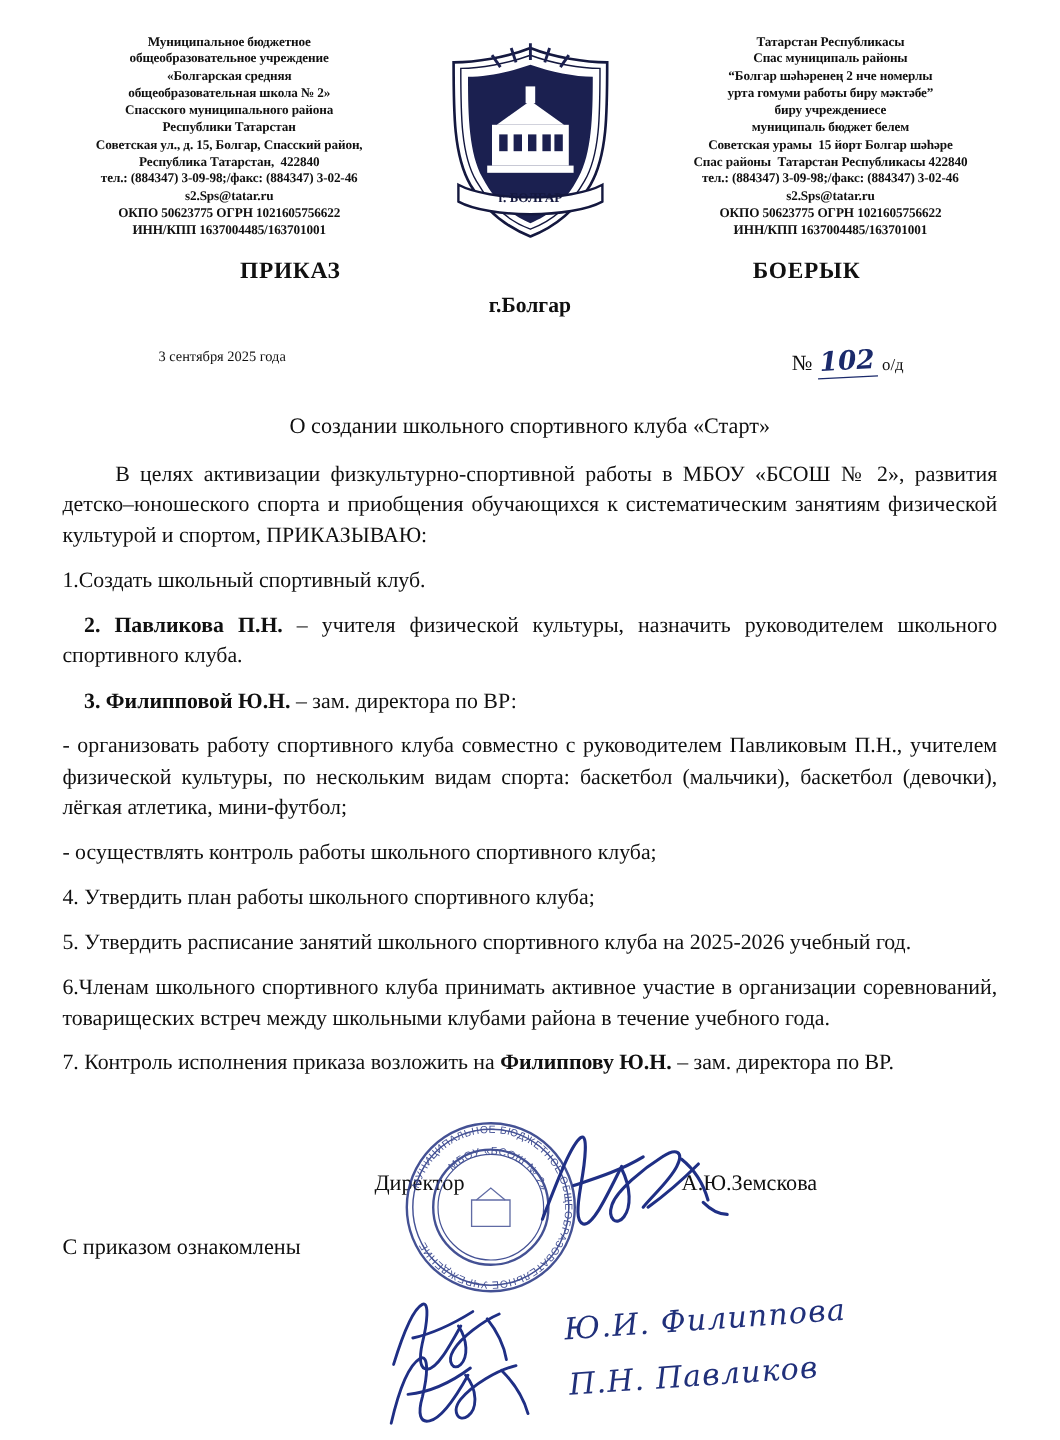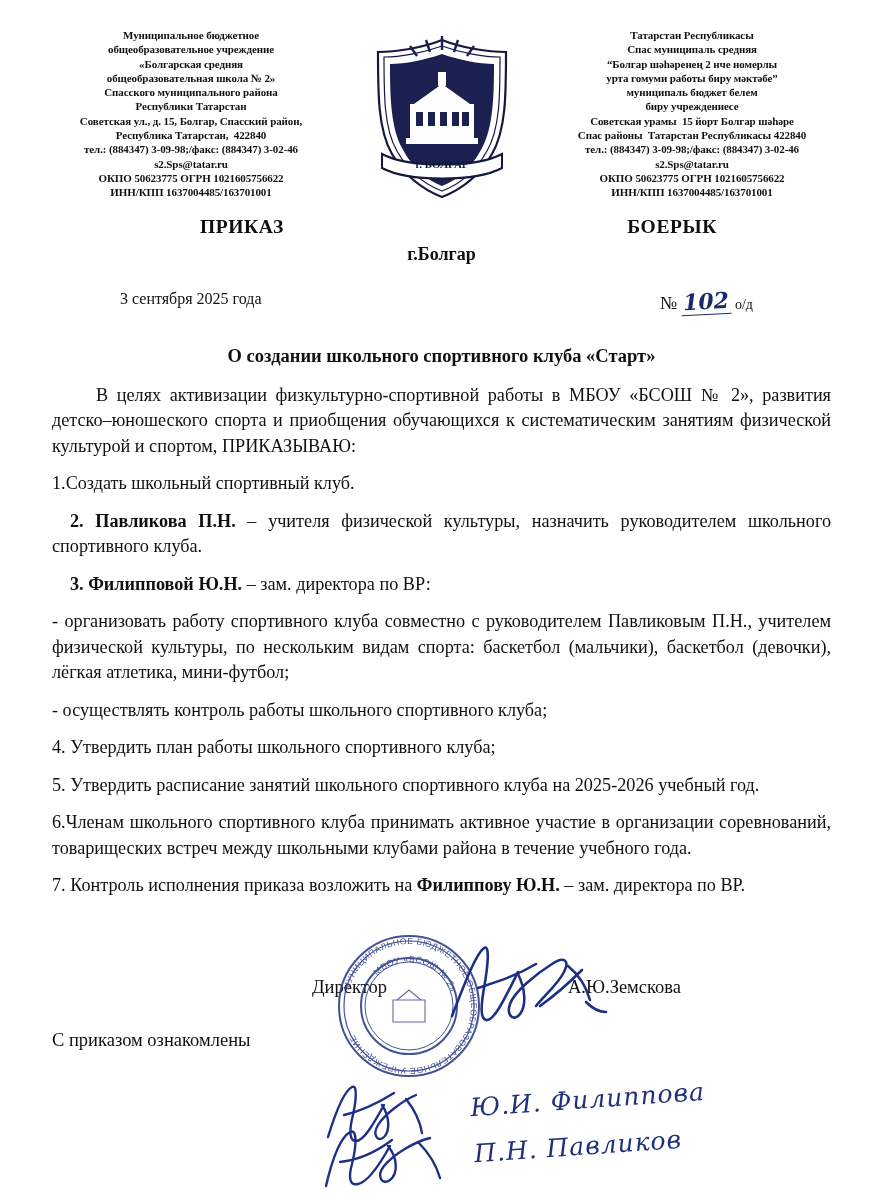--- a/index.html
+++ b/index.html
@@ -77,23 +77,23 @@
     font-weight: bold;
   }
 
   .meta-row {
     position: relative;
     height: 44px;
     margin-top: 6px;
   }
   .doc-date {
     position: absolute;
-    left: 68px;
+    left: 80px;
     top: 10px;
-    font-size: 16px;
+    font-size: 12px;
   }
   .doc-number {
     position: absolute;
     right: 78px;
     top: 8px;
     font-size: 18px;
     display: flex;
     align-items: baseline;
     gap: 4px;
   }
@@ -106,21 +106,21 @@
     color: #1b2a6b;
     padding: 0 2px;
     transform: rotate(-3deg);
     display: inline-block;
   }
   .num-suffix { font-size: 14px; }
 
   .subject {
     text-align: center;
     font-size: 18.5px;
-    font-weight: bold;
+    font-weight: normal;
     margin: 22px 0 16px 0;
   }
 
   
   .body-text {
     font-size: 18.2px;
     line-height: 1.40;
   }
   .body-text p {
     margin: 12px 0 1px 0;
@@ -254,25 +254,25 @@
           <rect x="110" y="78" width="7" height="14"></rect>
         </g>
 
         <path d="M30 120 C56 134 124 134 150 120 L150 134 C124 148 56 148 30 134 Z" fill="#ffffff" stroke="#14183f" stroke-width="2"></path>
         <text x="90" y="134" font-family="'Liberation Serif', serif" font-size="11" font-weight="bold" text-anchor="middle" fill="#14183f">г. БОЛГАР</text>
       </svg>
     </div>
 
     <div class="lh-col">
       <span class="line">Татарстан Республикасы</span>
-      <span class="line">Спас муниципаль средняя</span>
+      <span class="line">Спас муниципаль районы</span>
       <span class="line">“Болгар шәһәренең 2 нче номерлы</span>
       <span class="line">урта гомуми работы биру мәктәбе”</span>
+      <span class="line">биру учреждениесе</span>
       <span class="line">муниципаль бюджет белем</span>
-      <span class="line">биру учреждениесе</span>
       <span class="line">Советская урамы  15 йорт Болгар шәһәре</span>
       <span class="line">Спас районы  Татарстан Республикасы 422840</span>
       <span class="line">тел.: (884347) 3-09-98;/факс: (884347) 3-02-46</span>
       <span class="line">s2.Sps@tatar.ru</span>
       <span class="line">ОКПО 50623775 ОГРН 1021605756622</span>
       <span class="line">ИНН/КПП 1637004485/163701001</span>
     </div>
   </div>
 
   <div class="doc-kind-row">

